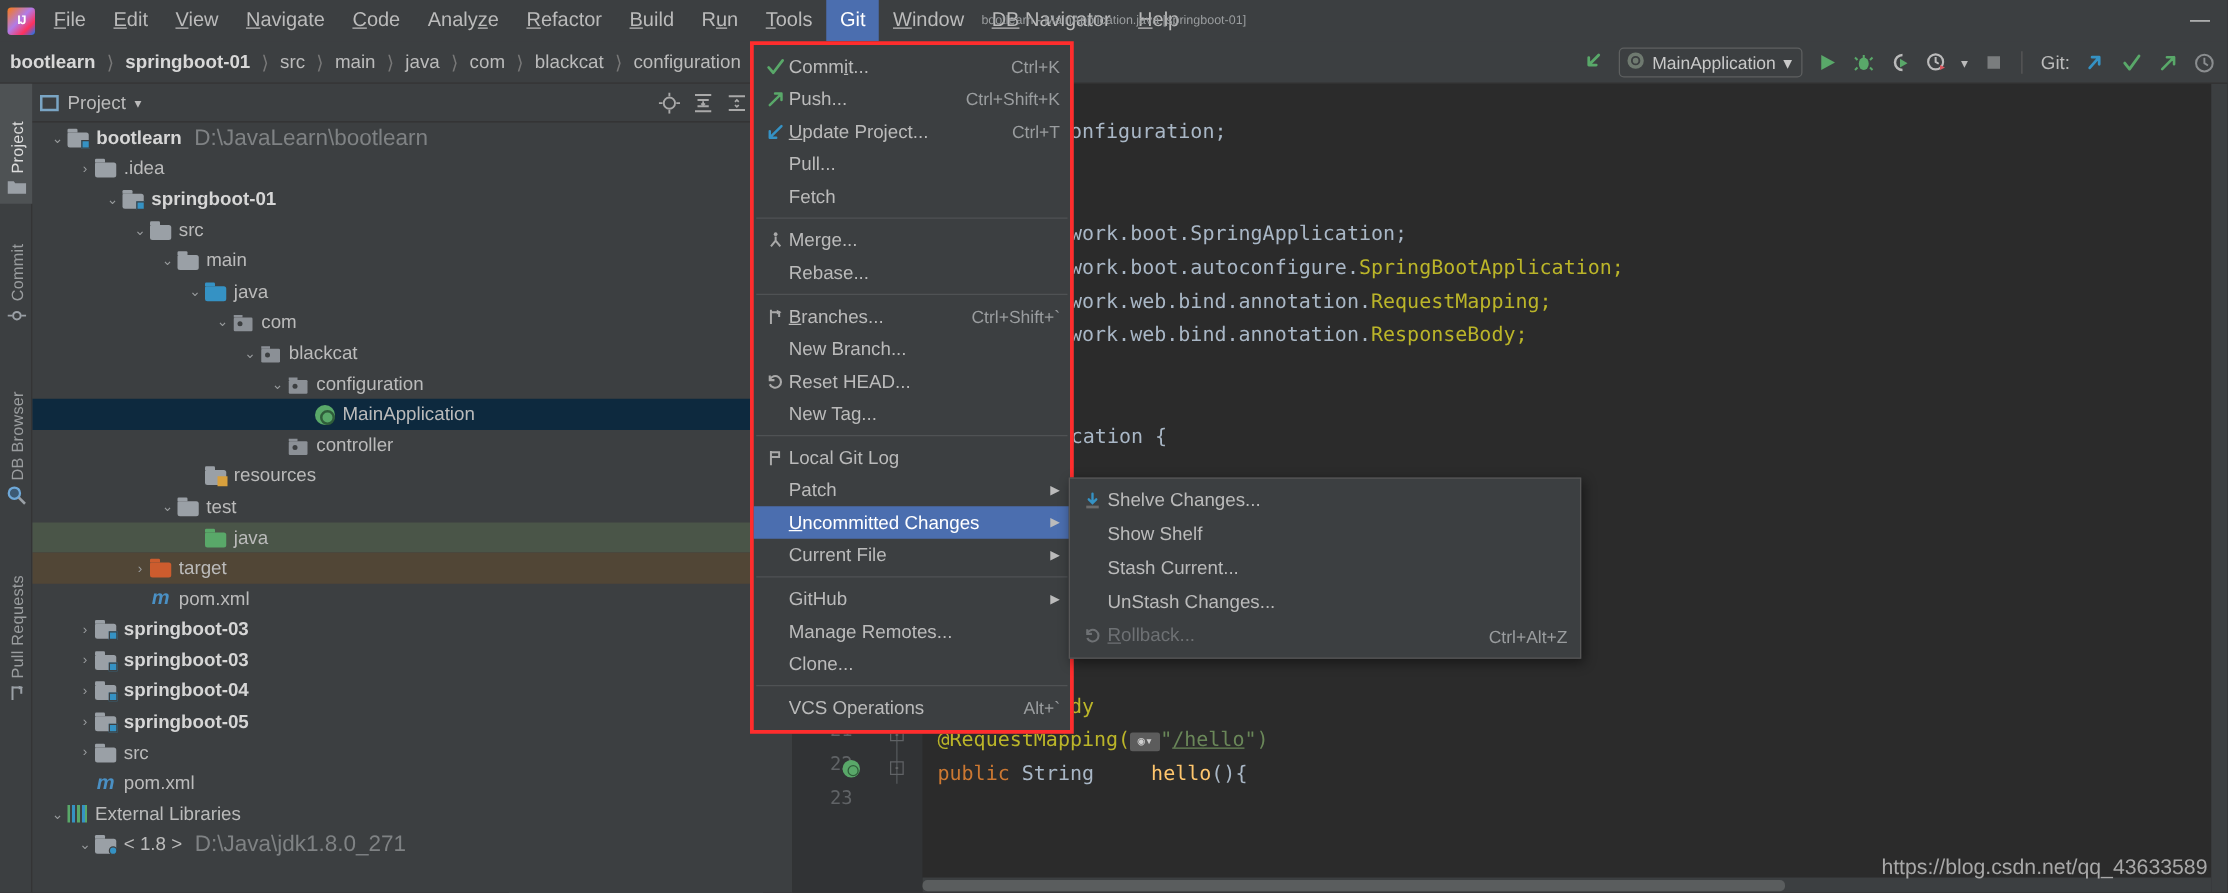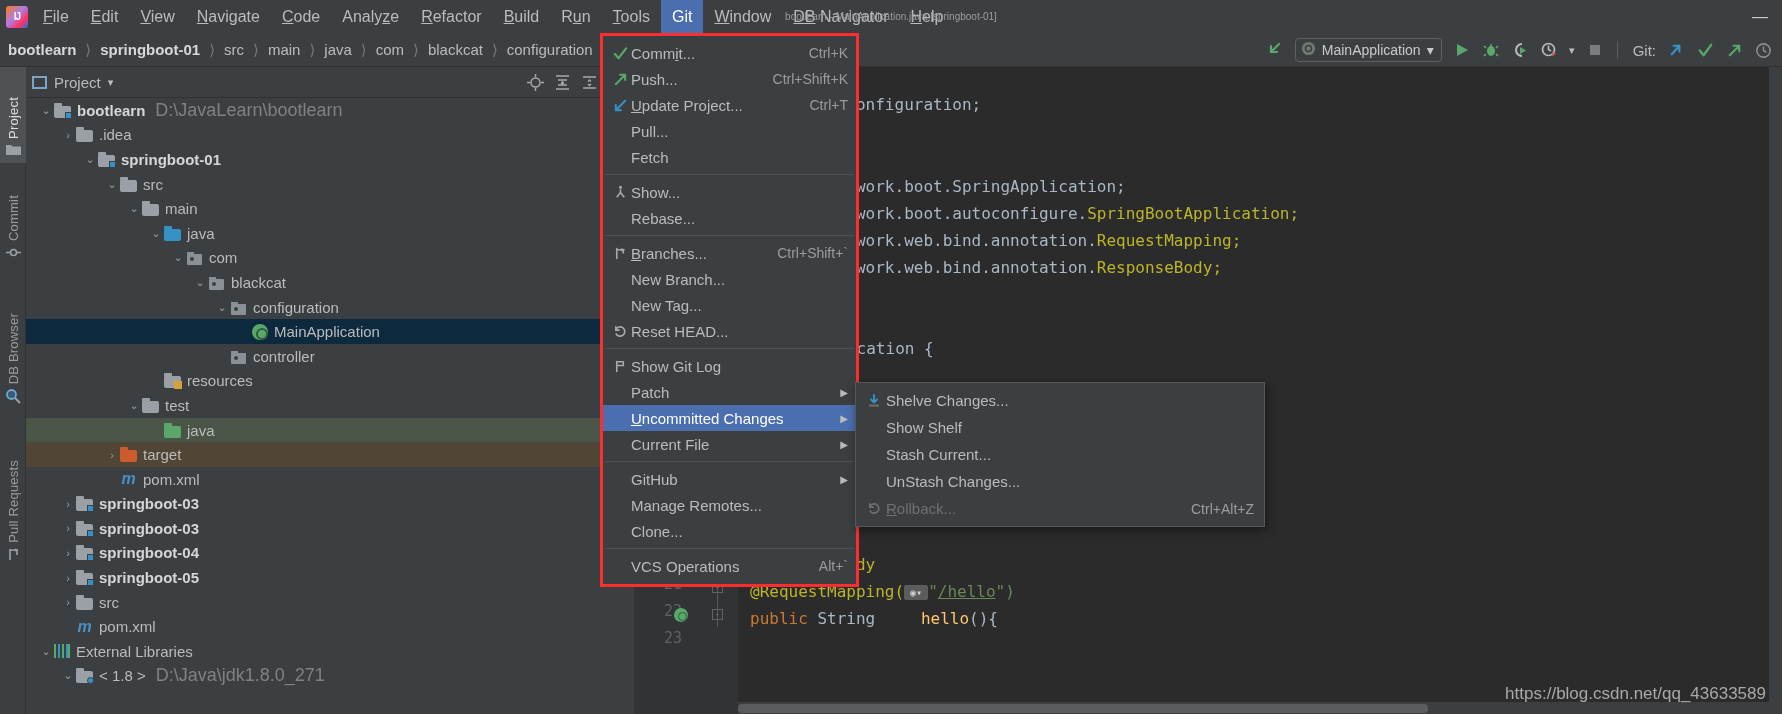--- a/index.html
+++ b/index.html
@@ -741,21 +741,21 @@
 
     <div class="gsep"></div>
 
     <div class="gmi">
       <span class="gmi-ico">
         <svg width="15" height="15" viewBox="0 0 16 16">
             <circle cx="8" cy="2.5" r="1.6" fill="#a9a9a9"></circle>
             <path d="M8 4.5 L8 8 M8 8 L4 13 M8 8 L12 13" stroke="#a9a9a9" stroke-width="1.7" fill="none"></path>
           </svg>
       </span>
-      <span class="gmi-label">Show...</span>
+      <span class="gmi-label">Merge...</span>
     </div>
     <div class="gmi">
       <span class="gmi-ico"></span>
       <span class="gmi-label">Rebase...</span>
     </div>
 
     <div class="gsep"></div>
 
     <div class="gmi">
       <span class="gmi-ico">
@@ -766,43 +766,43 @@
           </svg>
       </span>
       <span class="gmi-label"><span class="mn">B</span>ranches...</span>
       <span class="gmi-key">Ctrl+Shift+`</span>
     </div>
     <div class="gmi">
       <span class="gmi-ico"></span>
       <span class="gmi-label">New Branch...</span>
     </div>
     <div class="gmi">
-      <span class="gmi-ico"></span>
-      <span class="gmi-label">New Tag...</span>
-    </div>
-    <div class="gmi">
       <span class="gmi-ico">
         <svg width="15" height="15" viewBox="0 0 16 16">
             <path d="M3 6 A5 5 0 1 1 3 10" stroke="#a9a9a9" stroke-width="1.8" fill="none"></path>
             <path d="M3 2.5 L3 6.5 L7 6.5" stroke="#a9a9a9" stroke-width="1.8" fill="none"></path>
           </svg>
       </span>
       <span class="gmi-label">Reset HEAD...</span>
     </div>
+    <div class="gmi">
+      <span class="gmi-ico"></span>
+      <span class="gmi-label">New Tag...</span>
+    </div>
 
     <div class="gsep"></div>
 
     <div class="gmi">
       <span class="gmi-ico">
         <svg width="15" height="15" viewBox="0 0 16 16">
             <path d="M4 2 L4 14" stroke="#a9a9a9" stroke-width="1.7"></path>
             <path d="M4 3 L11 3 L11 7 L4 7" stroke="#a9a9a9" stroke-width="1.6" fill="none"></path>
           </svg>
       </span>
-      <span class="gmi-label">Show Git Log</span>
+      <span class="gmi-label">Local Git Log</span>
     </div>
     <div class="gmi">
       <span class="gmi-ico"></span>
       <span class="gmi-label">Patch</span>
       <span class="gmi-sub">▶</span>
     </div>
     <div class="gmi sel">
       <span class="gmi-ico"></span>
       <span class="gmi-label"><span class="mn">U</span>ncommitted Changes</span>
       <span class="gmi-sub">▶</span>

